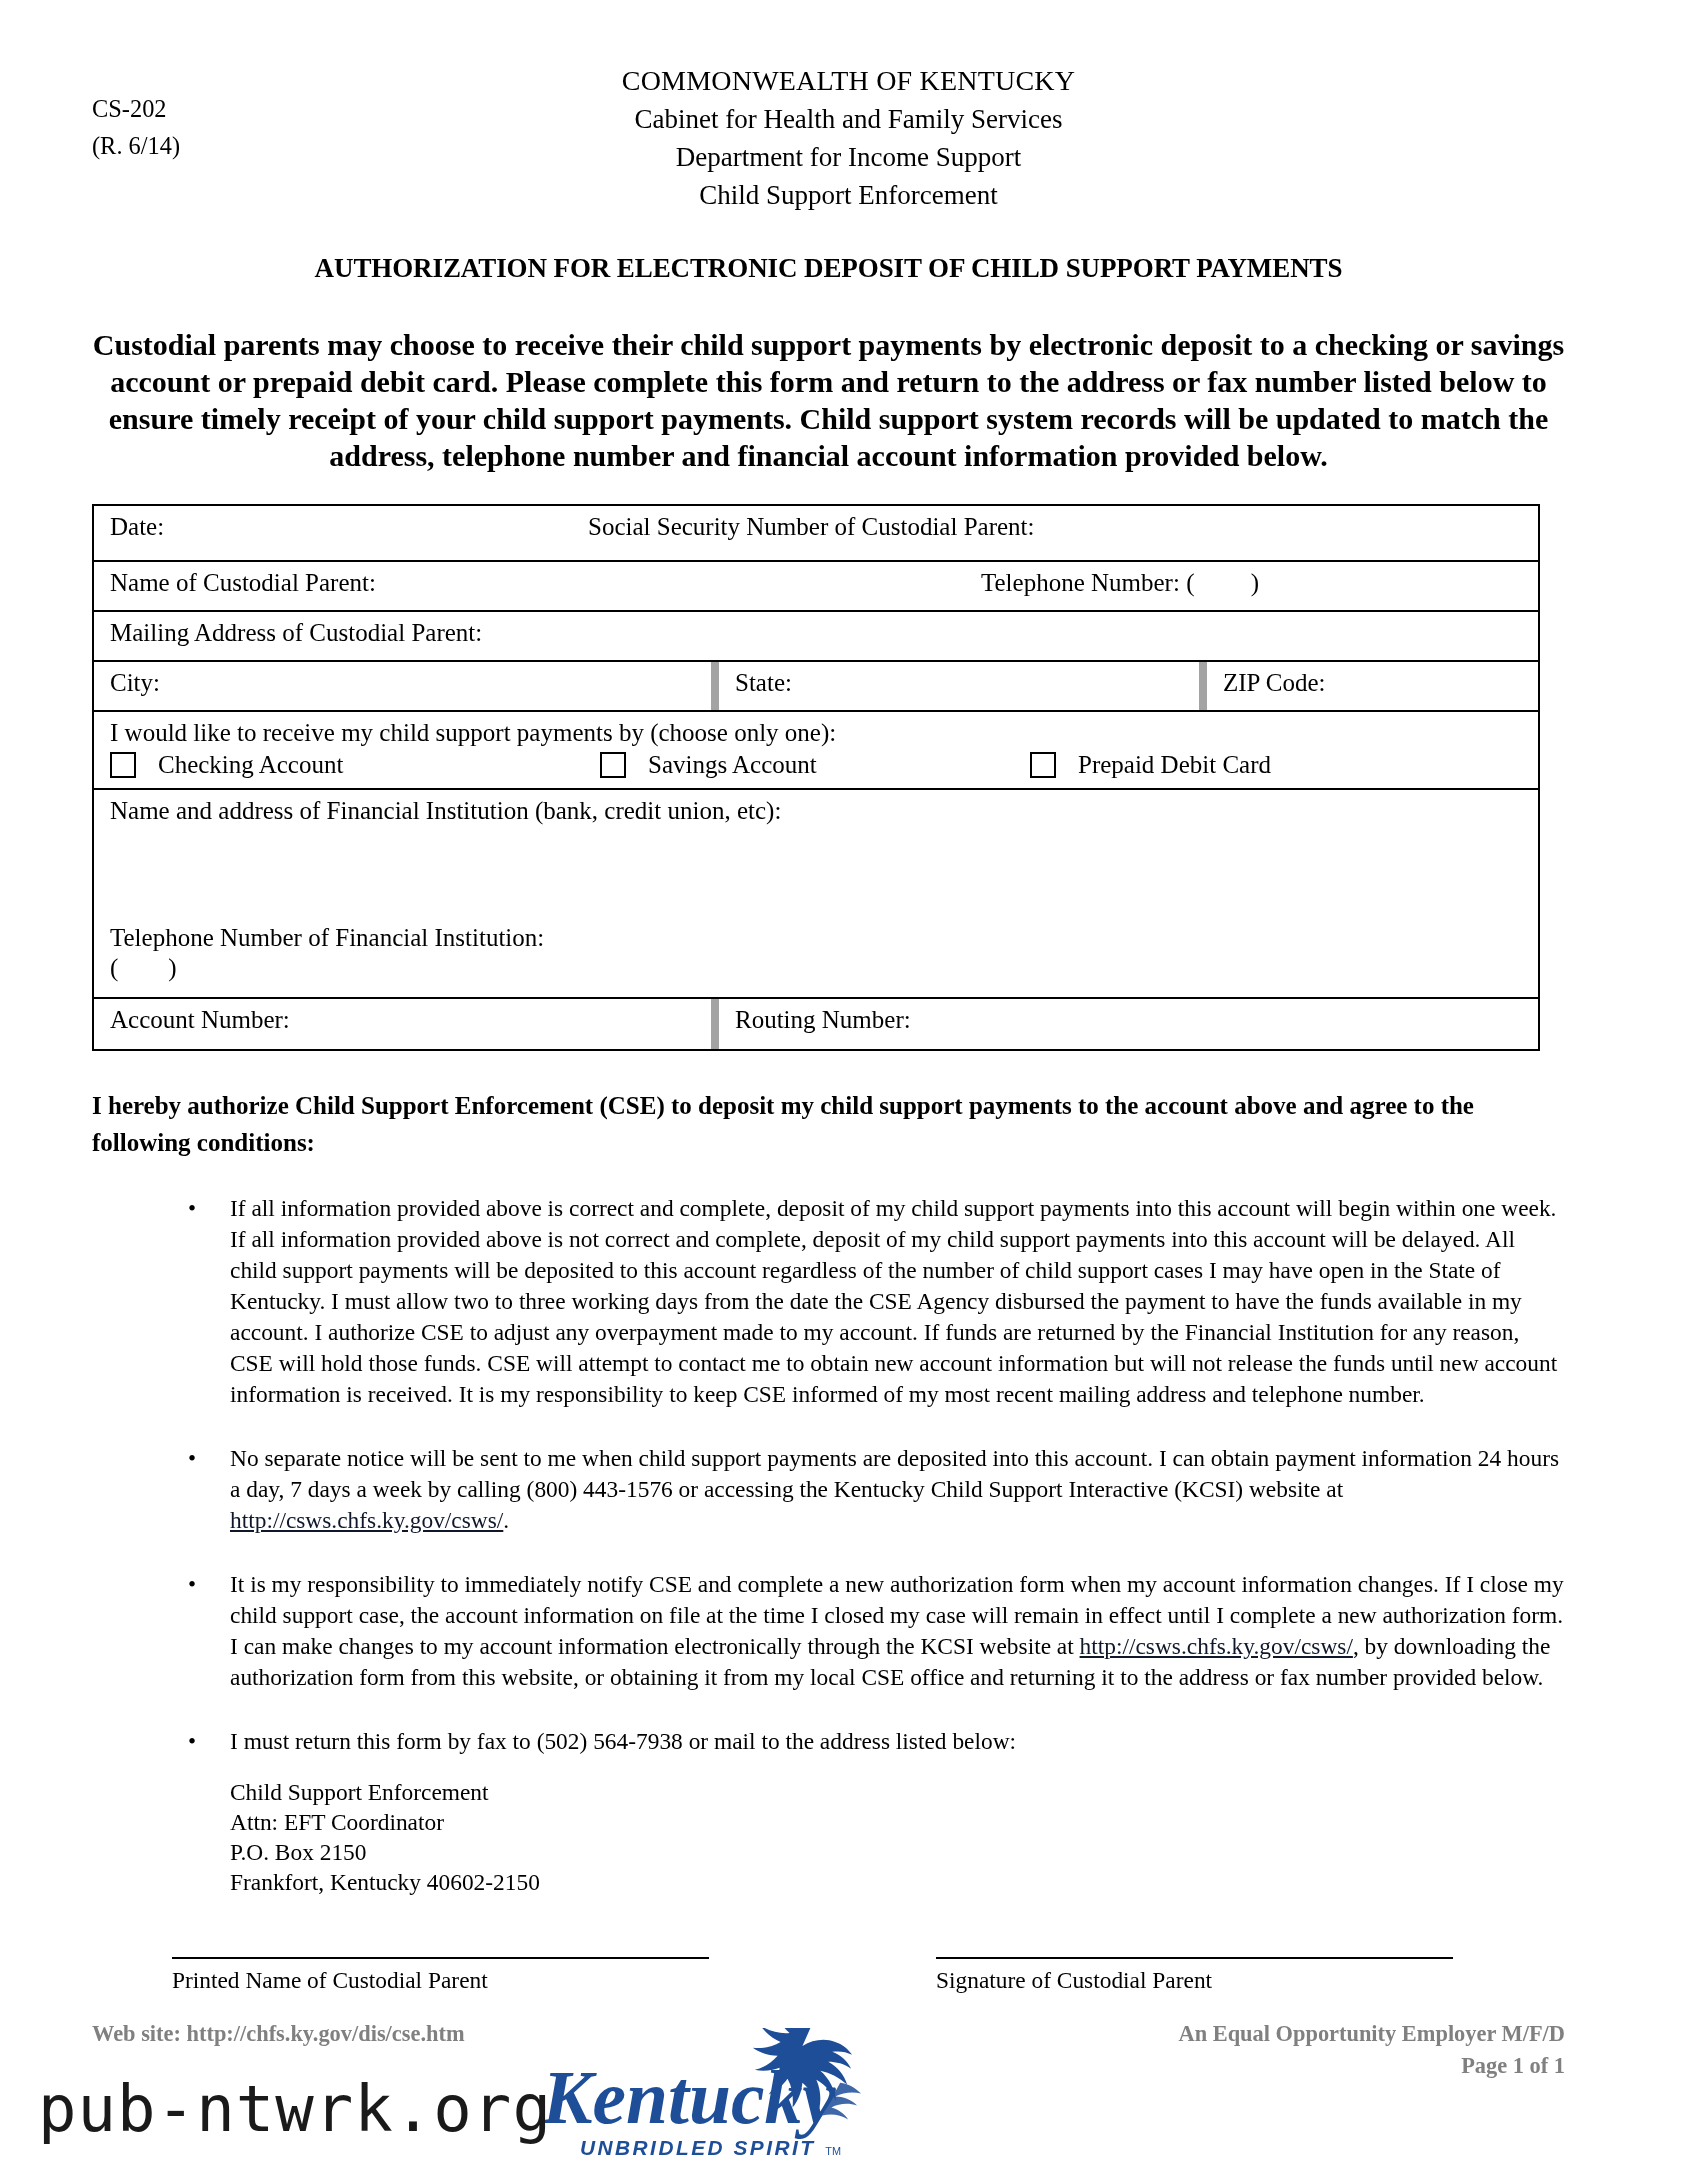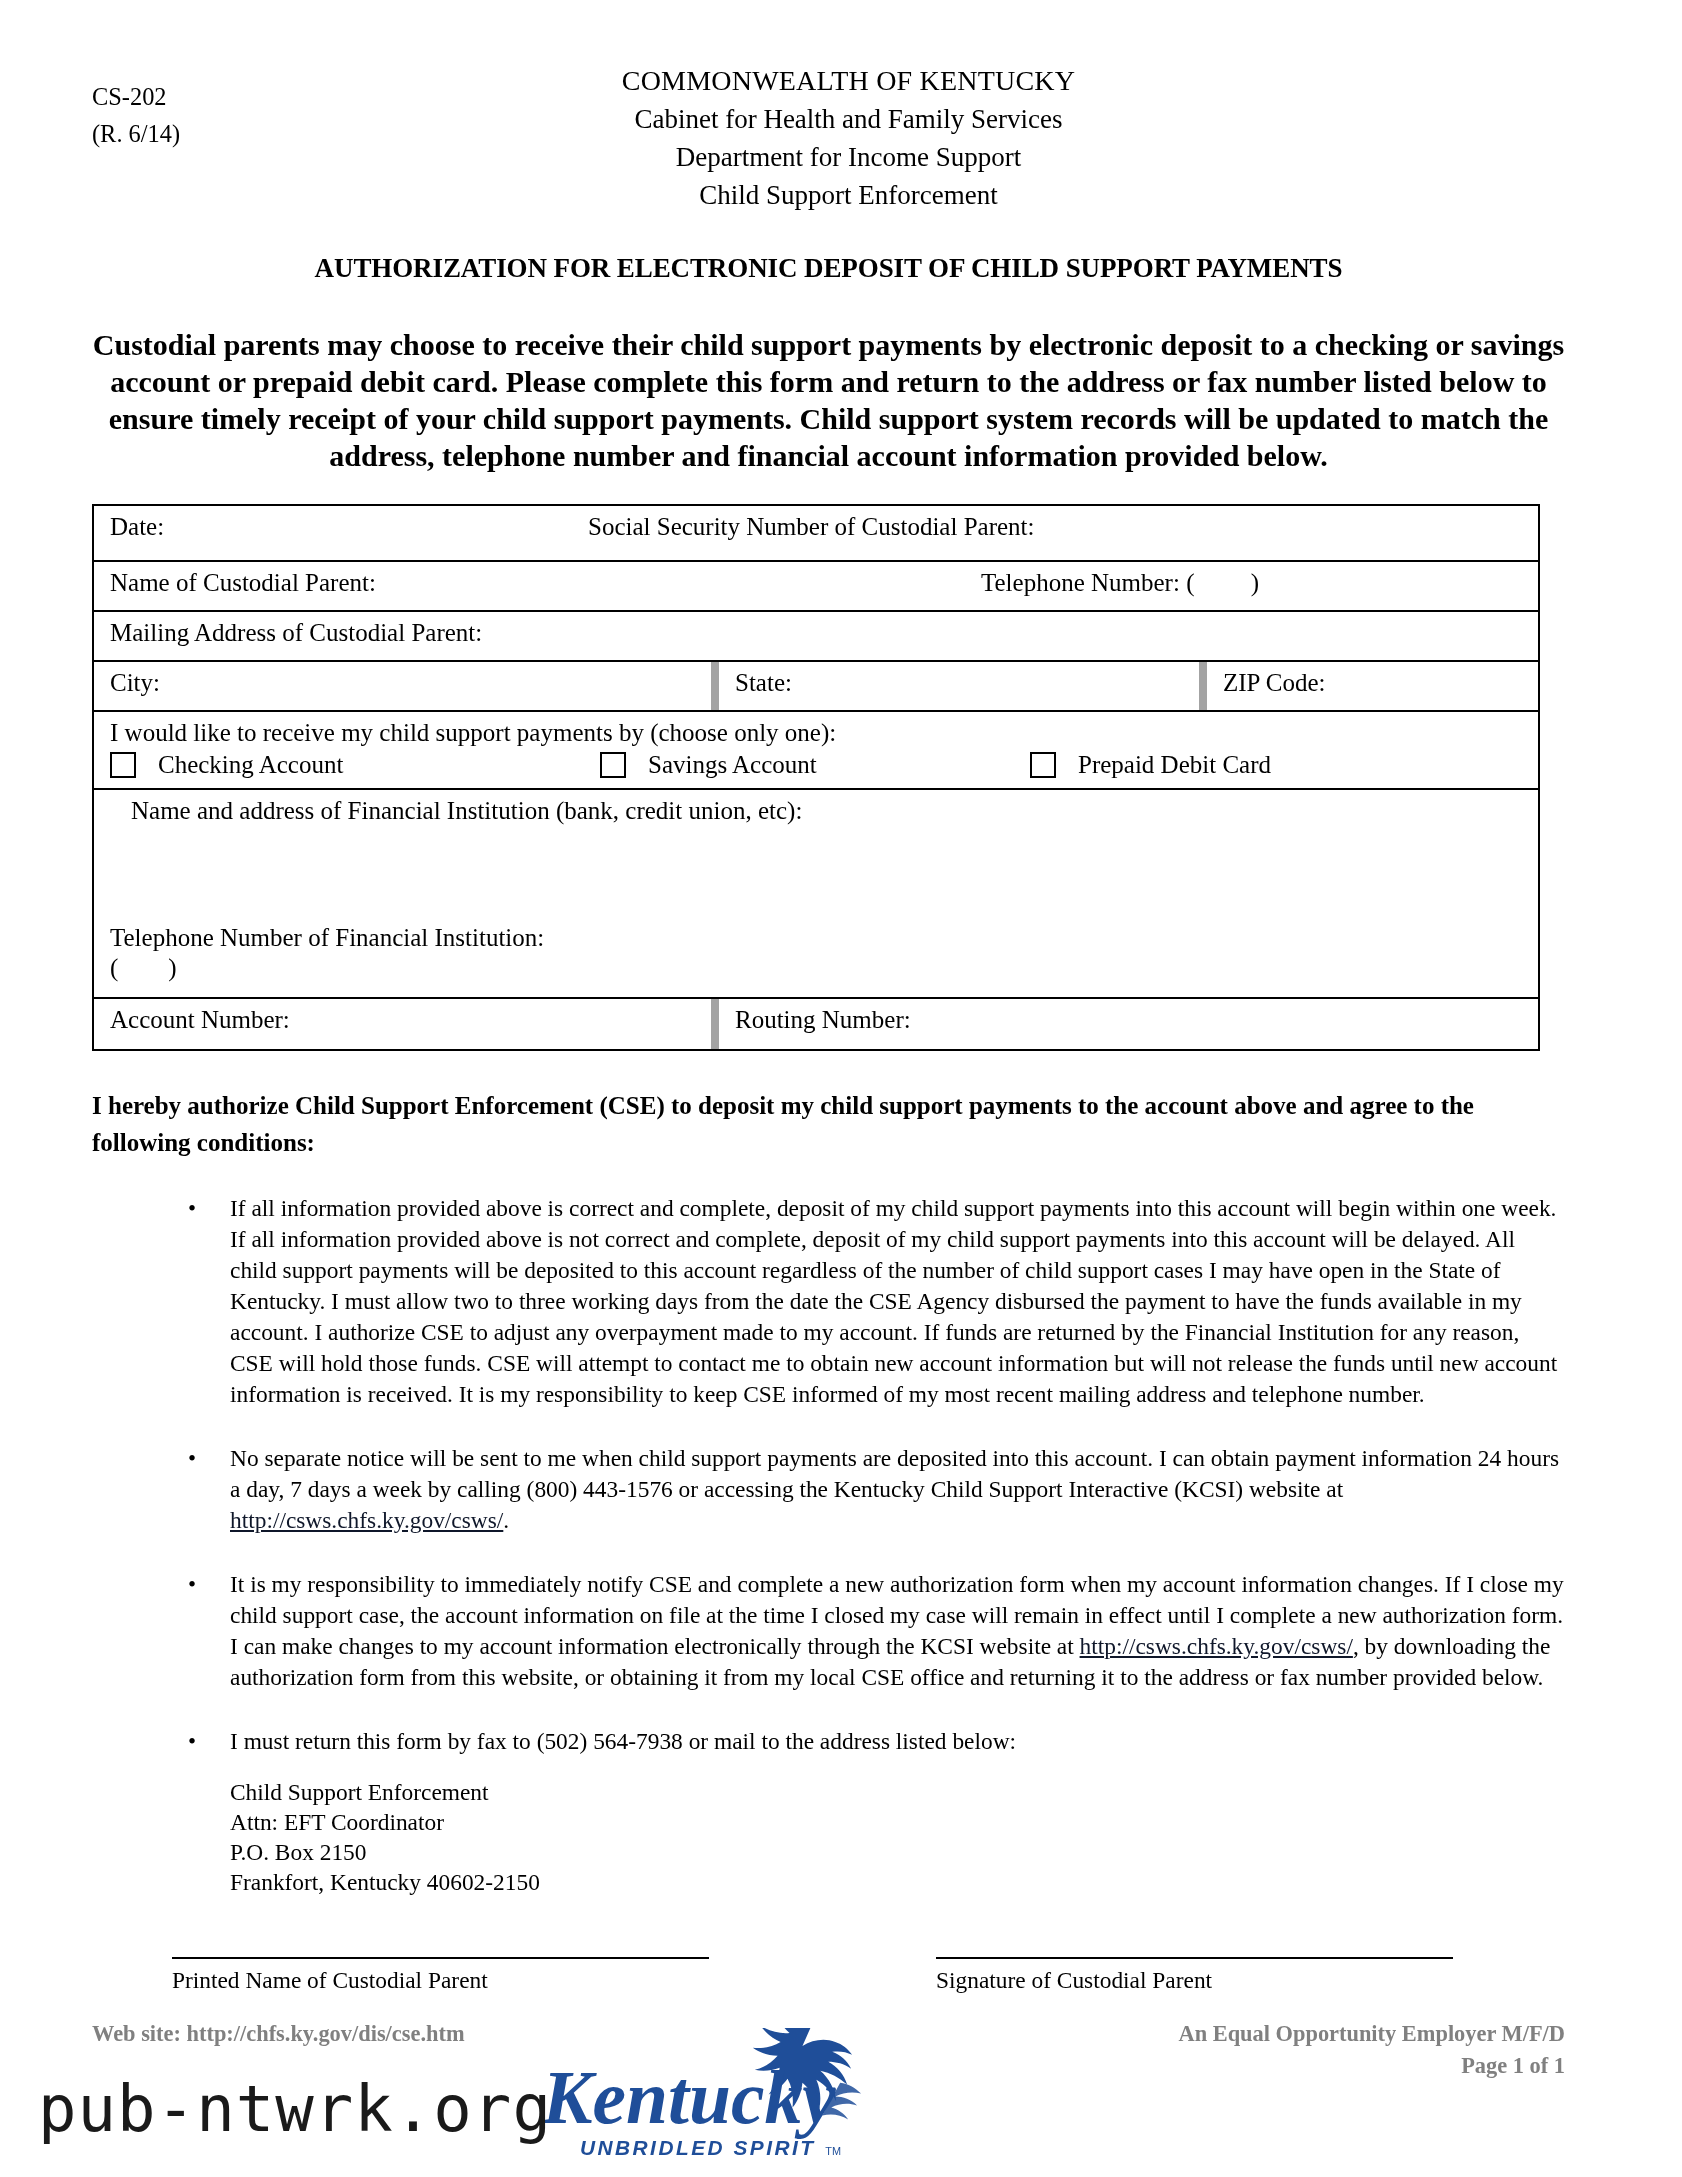--- a/index.html
+++ b/index.html
@@ -27,21 +27,21 @@
   }
 
   
   .header-row {
     position: relative;
     height: 149px;
   }
   .form-id {
     position: absolute;
     left: 0;
-    top: 16px;
+    top: 28px;
     font-size: 24.4px;
     line-height: 37px;
   }
   .agency-block {
     text-align: center;
     font-size: 27px;
     line-height: 38px;
     padding-left: 40px;
   }
   .agency-block .line1 {
@@ -310,21 +310,21 @@
               <span>Savings Account</span>
             </label>
             <label class="opt opt-prepaid">
               <span class="checkbox"></span>
               <span>Prepaid Debit Card</span>
             </label>
           </div>
         </div>
       </div>
 
-      <div class="ft-row row-bank" style="border-bottom:none;margin-left:21px;">
+      <div class="ft-row row-bank" style="border-bottom:none;">
         <div class="ft-cell" style="flex:1;">
           <span>Name and address of Financial Institution (bank, credit union, etc):</span>
         </div>
       </div>
 
       <div class="ft-row row-bankphone">
         <div class="ft-cell" style="flex:1; padding-top:0;">
           <span class="bank-phone-label">Telephone Number of Financial Institution:</span>
           <span class="bank-phone-paren">(        )</span>
         </div>

